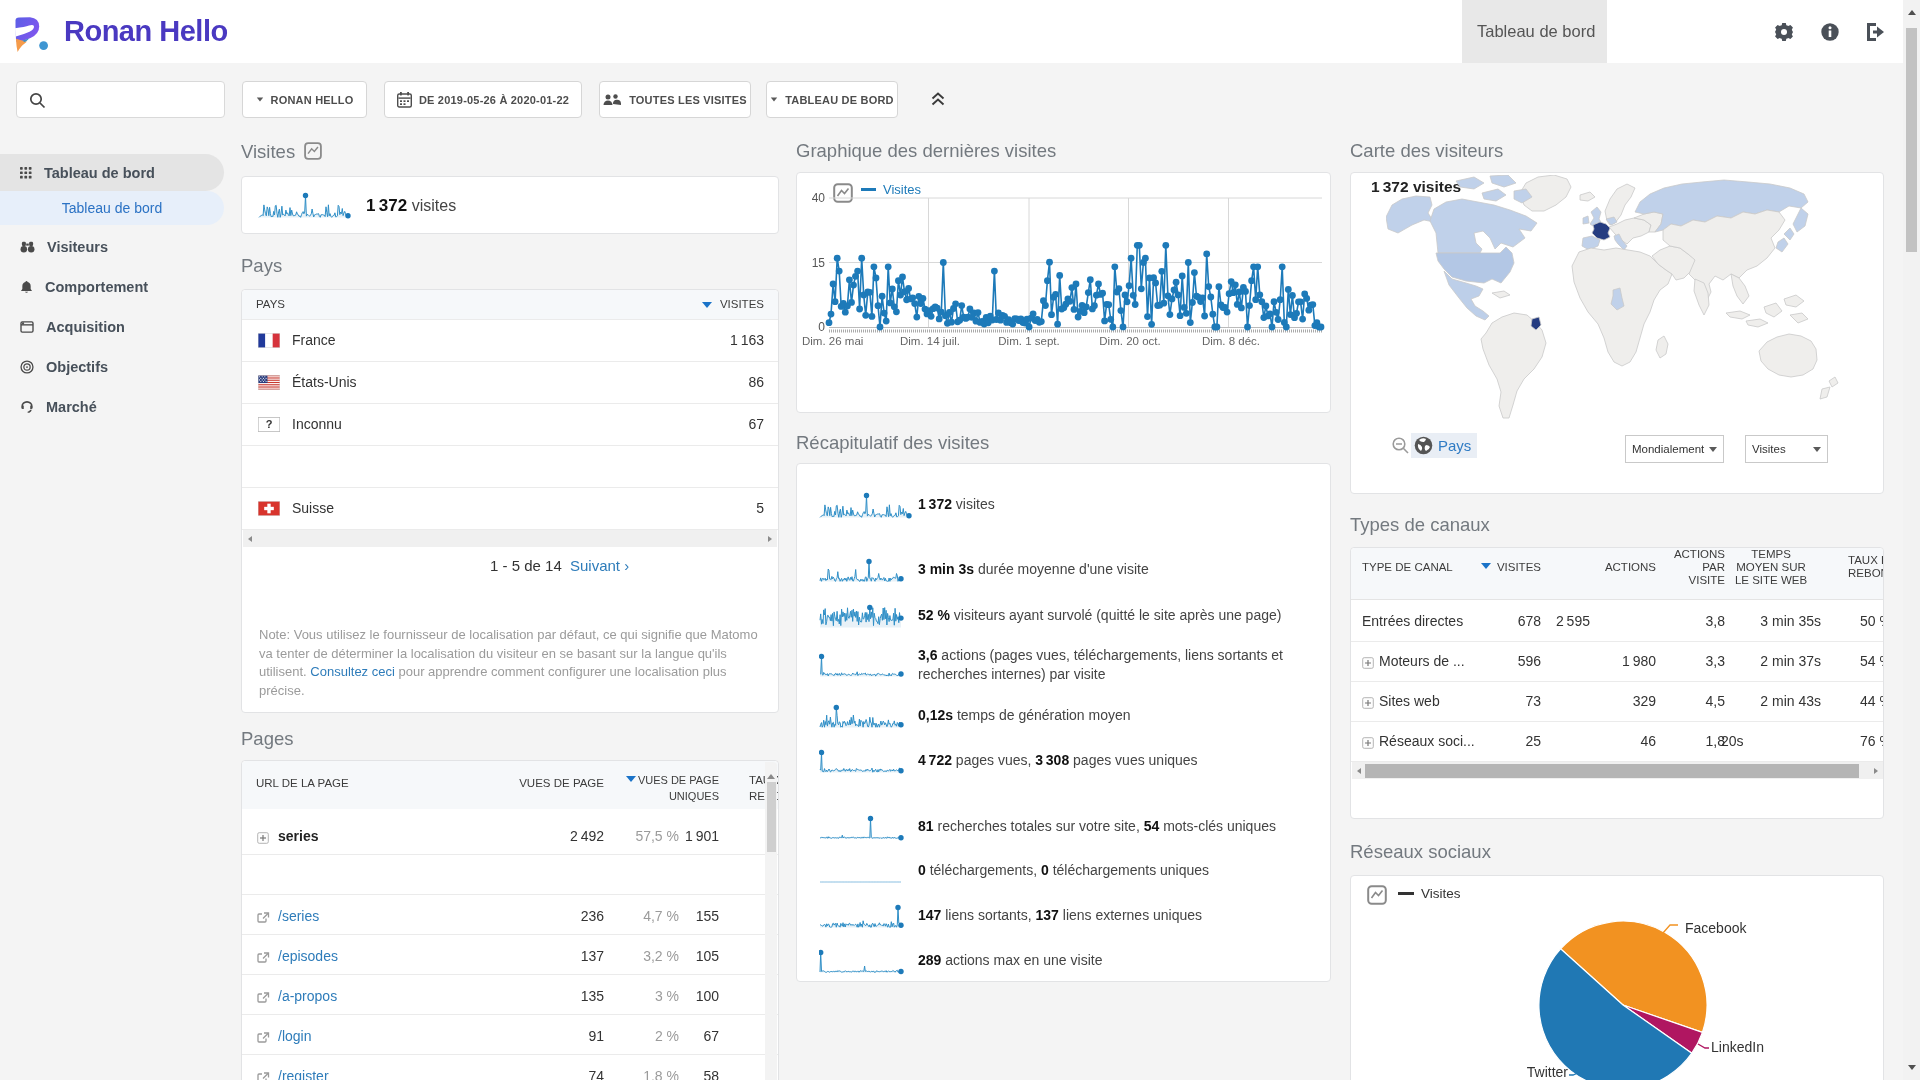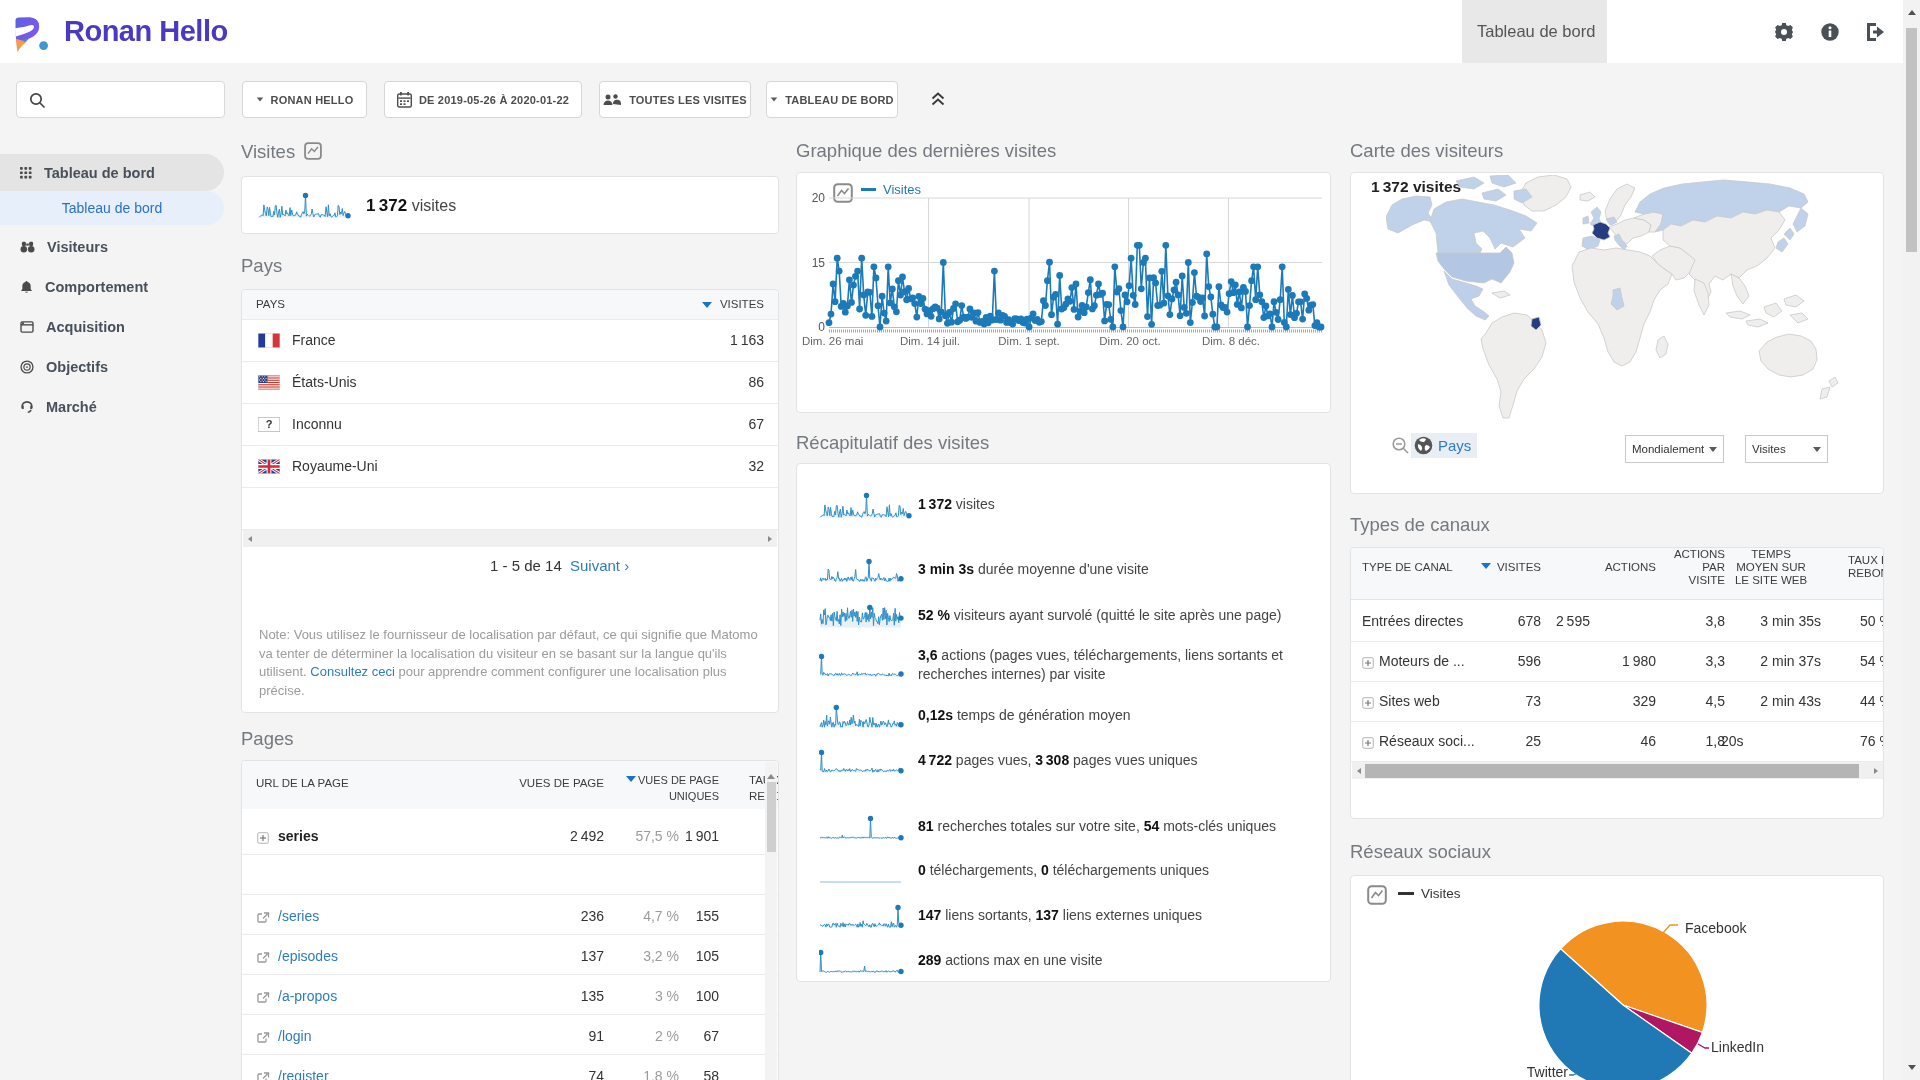--- a/index.html
+++ b/index.html
@@ -214,31 +214,29 @@
 <span style="position:absolute;right:14px;top:13px;font-size:14px;color:#333">86</span>
     </div>
 <div style="position:absolute;left:0;top:113px;width:100%;height:42px">
 <span style="position:absolute;left:16px;top:14px"><svg width="22" height="15" viewBox="0 0 21 14">
           <rect width="21" height="14" fill="#fff" stroke="#b9b9b9" stroke-width="1.2"></rect>
           <text x="10.5" y="10.8" text-anchor="middle" font-family="Liberation Sans" font-size="10.5" font-weight="bold" fill="#333">?</text>
         </svg></span>
 <span style="position:absolute;left:50px;top:13px;font-size:14px;color:#333">Inconnu</span>
 <span style="position:absolute;right:14px;top:13px;font-size:14px;color:#333">67</span>
     </div>
-<div style="position:absolute;left:0;top:155px;width:100%;height:42px">
+<div style="position:absolute;left:0;top:197px;width:100%;height:42px">
 <span style="position:absolute;left:16px;top:14px"><svg width="22" height="15" viewBox="0 0 21 14">
-          <rect width="21" height="14" fill="#2b3f8e"></rect>
-<path d="M0,0 L21,14 M21,0 L0,14" stroke="#fff" stroke-width="2.8"></path>
-          <path d="M0,0 L21,14 M21,0 L0,14" stroke="#cf2b3c" stroke-width="1.1"></path>
-<path d="M10.5,0 V14 M0,7 H21" stroke="#fff" stroke-width="4.6"></path>
-          <path d="M10.5,0 V14 M0,7 H21" stroke="#cf2b3c" stroke-width="2.6"></path>
-<rect width="21" height="14" fill="none" stroke="#d7d7d7" stroke-width="0.8"></rect>
-        </svg></span>
-<span style="position:absolute;left:50px;top:13px;font-size:14px;color:#333">Royaume-Uni</span>
-<span style="position:absolute;right:14px;top:13px;font-size:14px;color:#333">32</span>
+          <rect width="21" height="14" fill="#d8342c"></rect>
+          <rect x="8.9" y="2.4" width="3.2" height="9.2" fill="#fff"></rect>
+          <rect x="5.9" y="5.4" width="9.2" height="3.2" fill="#fff"></rect>
+          <rect width="21" height="14" fill="none" stroke="#d7d7d7" stroke-width="0.8"></rect>
+        </svg></span>
+<span style="position:absolute;left:50px;top:13px;font-size:14px;color:#333">Suisse</span>
+<span style="position:absolute;right:14px;top:13px;font-size:14px;color:#333">5</span>
     </div>
 <div class="rowline" style="top:29px"></div>
     <div class="rowline" style="top:71px"></div>
     <div class="rowline" style="top:113px"></div>
     <div class="rowline" style="top:155px"></div>
     <div class="rowline" style="top:197px"></div>
     <div class="rowline" style="top:239px"></div>
 <div class="hscroll" style="left:1px;top:240px;width:534px">
       <div class="hsa-l"></div>
       <div class="hsa-r"></div>
@@ -335,21 +333,21 @@
   </div>
 
 <div class="wtitle" style="left:796px;top:140px">Graphique des dernières visites</div>
 <div class="card" id="c_graph" style="left:796px;top:172px;width:535px;height:241px">
     <svg style="position:absolute;left:36px;top:10px" width="20" height="20" viewBox="0 0 20 20" fill="none" stroke="#8a8a8a">
       <rect x="1.2" y="1.2" width="17.6" height="17.6" rx="3.5" stroke-width="2"></rect>
       <polyline points="4.5,13 8.5,7.5 11.5,10.5 15.5,5.5" stroke-width="1.6"></polyline>
     </svg>
 <div style="position:absolute;left:64px;top:15px;width:15px;height:3px;background:#1d7ab9"></div>
 <div style="position:absolute;left:86px;top:9px;font-size:13px;color:#1d7ab9">Visites</div>
-<div style="position:absolute;left:8px;top:18px;width:20px;text-align:right;font-size:12px;color:#555">20</div>
+<div style="position:absolute;left:8px;top:18px;width:20px;text-align:right;font-size:12px;color:#555">40</div>
 <div style="position:absolute;left:8px;top:83px;width:20px;text-align:right;font-size:12px;color:#555">15</div>
 <div style="position:absolute;left:8px;top:147px;width:20px;text-align:right;font-size:12px;color:#555">0</div>
 <svg style="position:absolute;left:0;top:0" width="535" height="241" viewBox="796 172 535 241">
 <g stroke="#d8d8d8" stroke-width="1">
         <line x1="828" y1="197" x2="1321" y2="197"></line>
         <line x1="828" y1="261.5" x2="1321" y2="261.5"></line>
         <line x1="927.5" y1="197" x2="927.5" y2="326"></line>
         <line x1="1028" y1="197" x2="1028" y2="326"></line>
         <line x1="1127.5" y1="197" x2="1127.5" y2="326"></line>
         <line x1="1227.5" y1="197" x2="1227.5" y2="326"></line>

